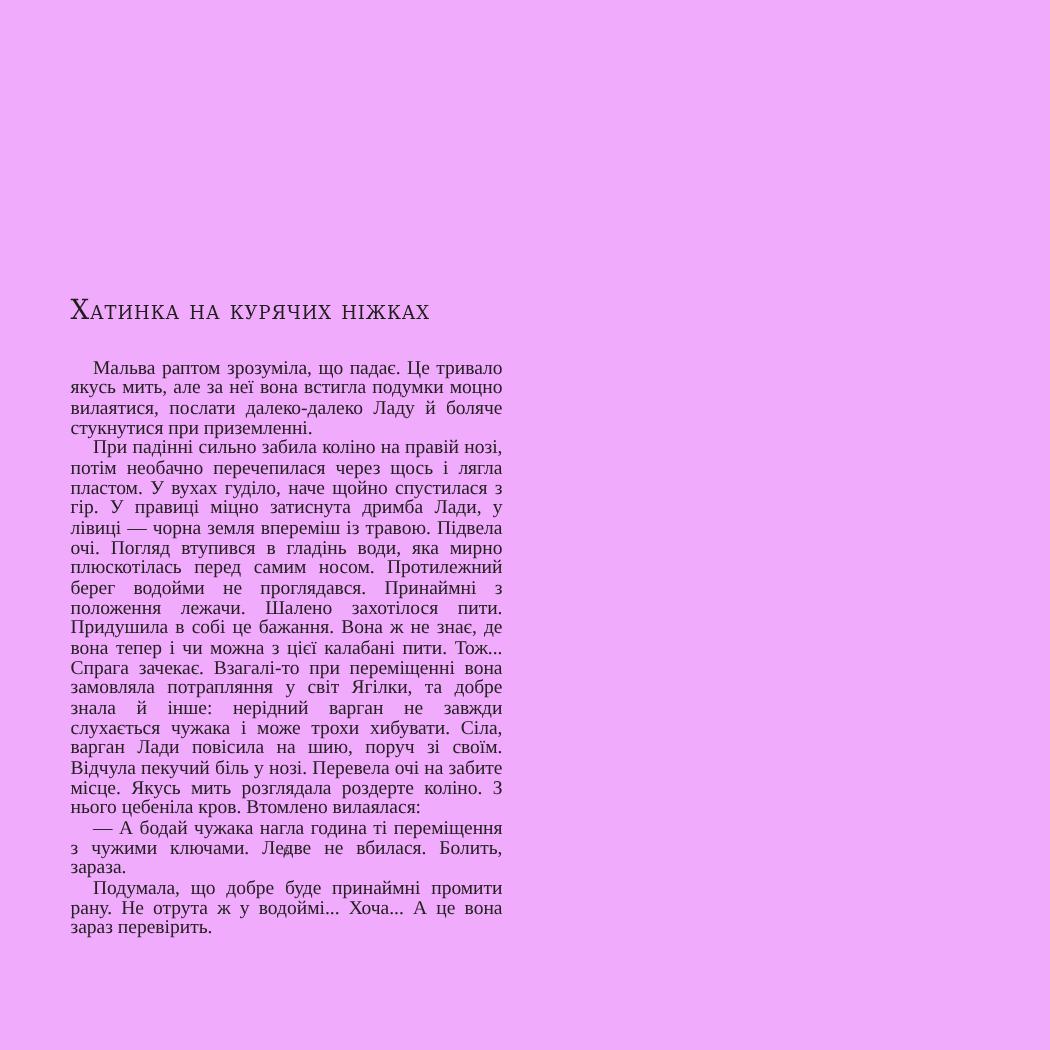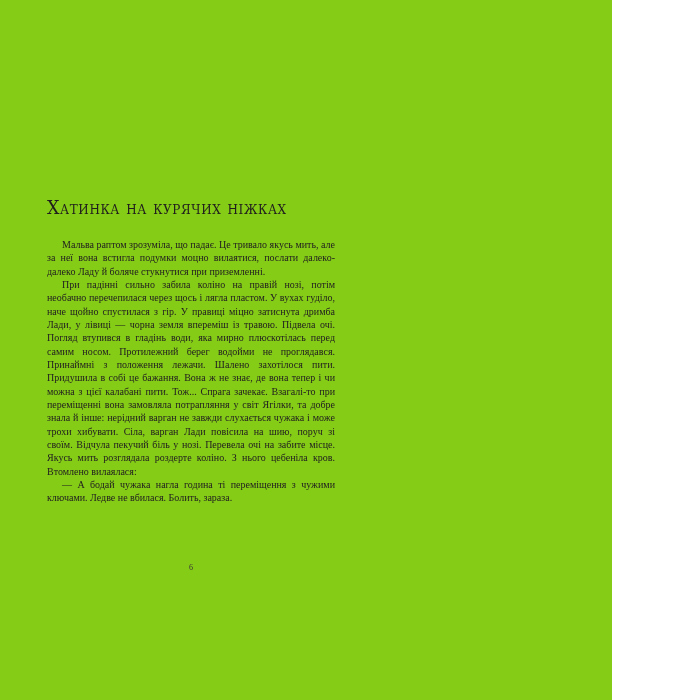--- a/index.html
+++ b/index.html
@@ -9,23 +9,23 @@
   }
   body {
     width: 700px;
     height: 700px;
     overflow: hidden;
     font-family: "Liberation Serif", "DejaVu Serif", serif;
     color: #1c1c1c;
   }
   .spread {
     position: relative;
-    width: 612px;
+    width: 700px;
     height: 700px;
-    background: #84cc16;
+    background: #f0abfc;
     display: flex;
     flex-direction: row;
   }
   .page {
     position: relative;
     box-sizing: border-box;
     height: 700px;
   }
   .page-left {
     width: 350px;
@@ -47,21 +47,21 @@
     color: #201d1d;
     font-weight: 400;
     font-variant: small-caps;
     text-align: left;
     transform: scaleY(1.06);
     transform-origin: left top;
     white-space: nowrap;
   }
   .body-block {
     position: absolute;
-    font-size: 10px;
+    font-size: 13px;
     line-height: 13.33px;
     text-align: justify;
     text-justify: inter-word;
     color: #232020;
     -webkit-font-smoothing: antialiased;
   }
   .body-left {
     top: 238px;
     left: 47px;
     width: 288px;
@@ -90,20 +90,21 @@
 
 <div class="spread">
 
   <div class="page page-left">
     <h1 class="chapter-title">Хатинка на курячих ніжках</h1>
 
     <div class="body-block body-left">
       <p>Мальва раптом зрозуміла, що падає. Це тривало якусь мить, але за неї вона встигла подумки моцно вилаятися, послати далеко-далеко Ладу й боляче стукнутися при приземленні.</p>
       <p>При падінні сильно забила коліно на правій нозі, потім необачно перечепилася через щось і лягла пластом. У вухах гуділо, наче щойно спустилася з гір. У правиці міцно затиснута дримба Лади, у лівиці — чорна земля впереміш із травою. Підвела очі. Погляд втупився в гладінь води, яка мирно плюскотілась перед самим носом. Протилежний берег водойми не проглядався. Принаймні з положення лежачи. Шалено захотілося пити. Придушила в собі це бажання. Вона ж не знає, де вона тепер і чи можна з цієї калабані пити. Тож... Спрага зачекає. Взагалі-то при переміщенні вона замовляла потрапляння у світ Ягілки, та добре знала й інше: нерідний варган не завжди слухається чужака і може трохи хибувати. Сіла, варган Лади повісила на шию, поруч зі своїм. Відчула пекучий біль у нозі. Перевела очі на забите місце. Якусь мить розглядала роздерте коліно. З нього цебеніла кров. Втомлено вилаялася:</p>
       <p>— А бодай чужака нагла година ті переміщення з чужими ключами. Ледве не вбилася. Болить, зараза.</p>
+      <p>Подумала, що добре буде принаймні промити рану. Не отрута ж у водоймі... Хоча... А це вона зараз перевірить.</p>
     </div>
 
     <div class="folio folio-left">6</div>
   </div>
 
   <div class="page page-right">
     
 
     
   </div>

